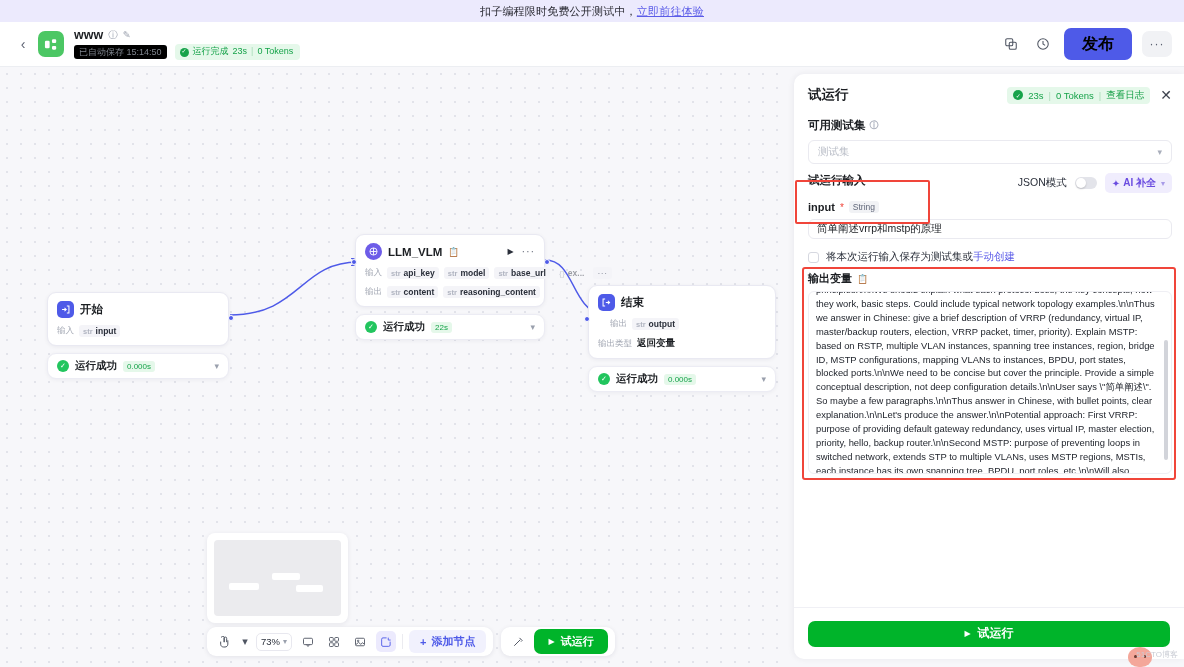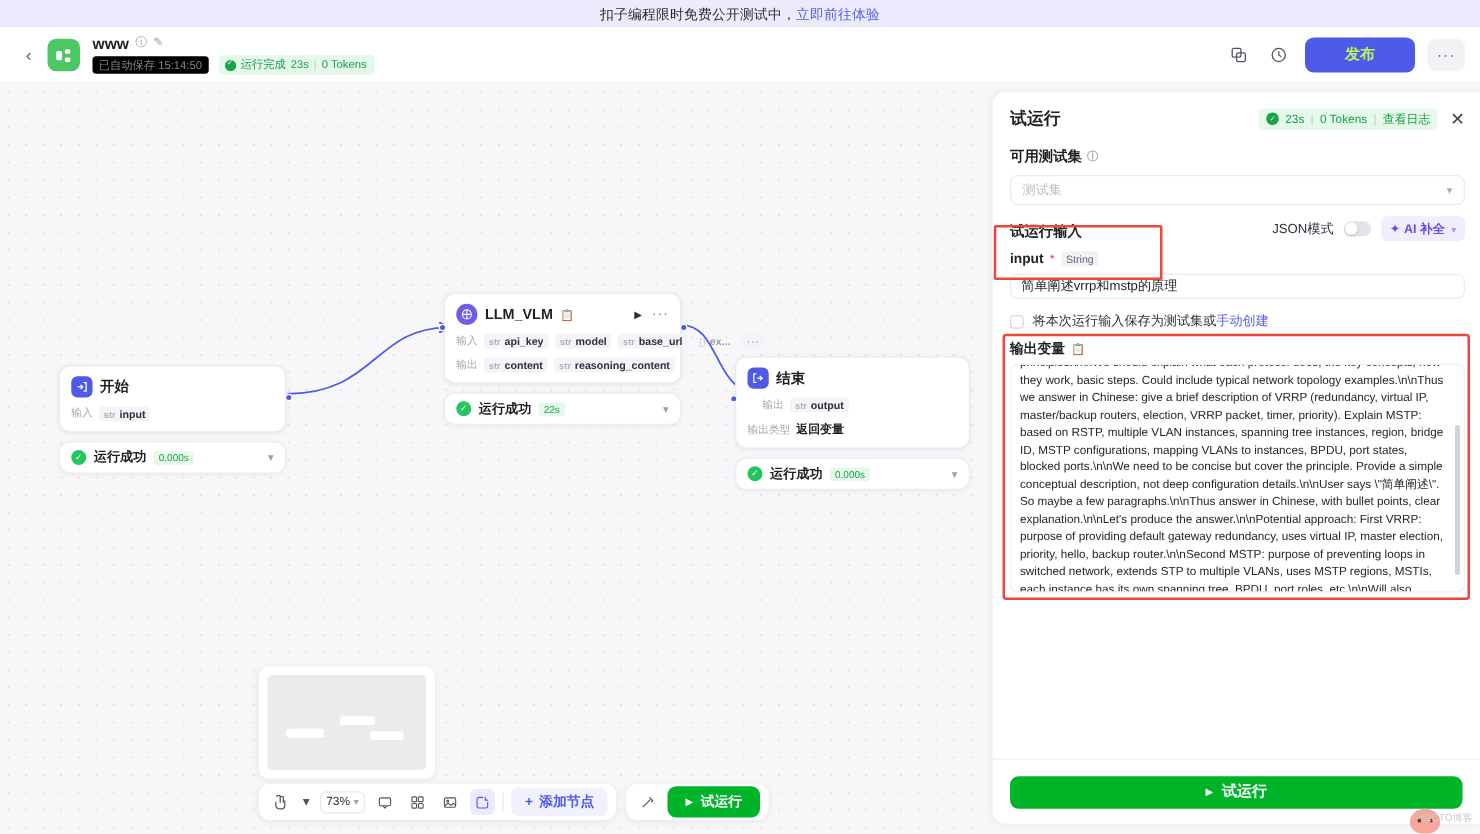--- a/index.html
+++ b/index.html
@@ -12,21 +12,21 @@
   }
   #app { position: relative; width: 1184px; height: 667px; }
 
   
   .promo {
     position: absolute; left: 0; top: 0; width: 1184px; height: 22px;
     background: #eceafd;
     display: flex; align-items: center; justify-content: center;
     font-size: 11px; color: #2a2a33; letter-spacing: .2px;
   }
-  .promo .lnk { color: #5b5ce8; margin-left: 0; cursor: pointer; }
+  .promo .lnk { color: #5b5ce8; margin-left: 0; cursor: pointer; text-decoration: underline; }
 
   
   .header {
     position: absolute; left: 0; top: 22px; width: 1184px; height: 45px;
     background: #ffffff;
     border-bottom: 1px solid #eceef2;
     display: flex; align-items: center;
   }
   .back-chev {
     width: 22px; margin-left: 12px; text-align: center;
@@ -60,22 +60,22 @@
   .run-pill .sep { color: #a9ddb9; }
   .hdr-right {
     margin-left: auto; display: flex; align-items: center; gap: 10px;
     padding-right: 12px;
   }
   .hdr-icon-btn {
     width: 22px; height: 22px; display: flex; align-items: center; justify-content: center;
     color: #4f5562; cursor: pointer;
   }
   .publish-btn {
-    background: #4e5ae8; color: #bef264; font-size: 12px; font-weight: bold;
-    border-radius: 7px; padding: 6px 32px; cursor: pointer; line-height: 1.3;
+    background: #4e5ae8; color: #000000; font-size: 16px; font-weight: bold;
+    border-radius: 7px; padding: 6px 18px; cursor: pointer; line-height: 1.3;
   }
   .more-btn {
     background: #f1f2f5; color: #5a6070; border-radius: 7px;
     width: 30px; height: 26px; display: flex; align-items: center; justify-content: center;
     font-size: 12px; cursor: pointer; letter-spacing: 1px;
   }
 
   
   .canvas {
     position: absolute; left: 0; top: 67px; width: 790px; height: 600px;
@@ -210,21 +210,21 @@
   .panel-body { padding: 6px 12px 0 14px; flex: 1 1 auto; overflow: hidden; }
   .sect-label { font-size: 11.5px; font-weight: bold; color: #1c1f23; display: flex; align-items: center; gap: 4px; }
   .info-ic { font-size: 9px; color: #a9aebb; }
   .select-box {
     margin-top: 7px; height: 24px; border: 1px solid #eaeaf0; border-radius: 6px;
     display: flex; align-items: center; padding: 0 9px; font-size: 10.5px; color: #b9bdc7;
     cursor: pointer;
   }
   .select-box .chev { margin-left: auto; color: #a9aebb; font-size: 9px; }
 
-  .row-between { display: flex; align-items: flex-end; margin-top: 9px; gap: 16px; }
+  .row-between { display: flex; align-items: flex-start; margin-top: 9px; gap: 16px; }
   .lbl-input { font-size: 11.5px; font-weight: bold; }
   .right-ctrls { margin-left: auto; display: flex; align-items: center; gap: 8px; }
   .json-mode { font-size: 10.5px; color: #2a2f3a; }
   .toggle {
     width: 22px; height: 12px; border-radius: 7px; background: #e3e4ea; position: relative; cursor: pointer;
   }
   .toggle .knob {
     position: absolute; left: 1px; top: 1px; width: 10px; height: 10px;
     border-radius: 50%; background: #fff; box-shadow: 0 1px 2px rgba(0,0,0,.18);
   }

